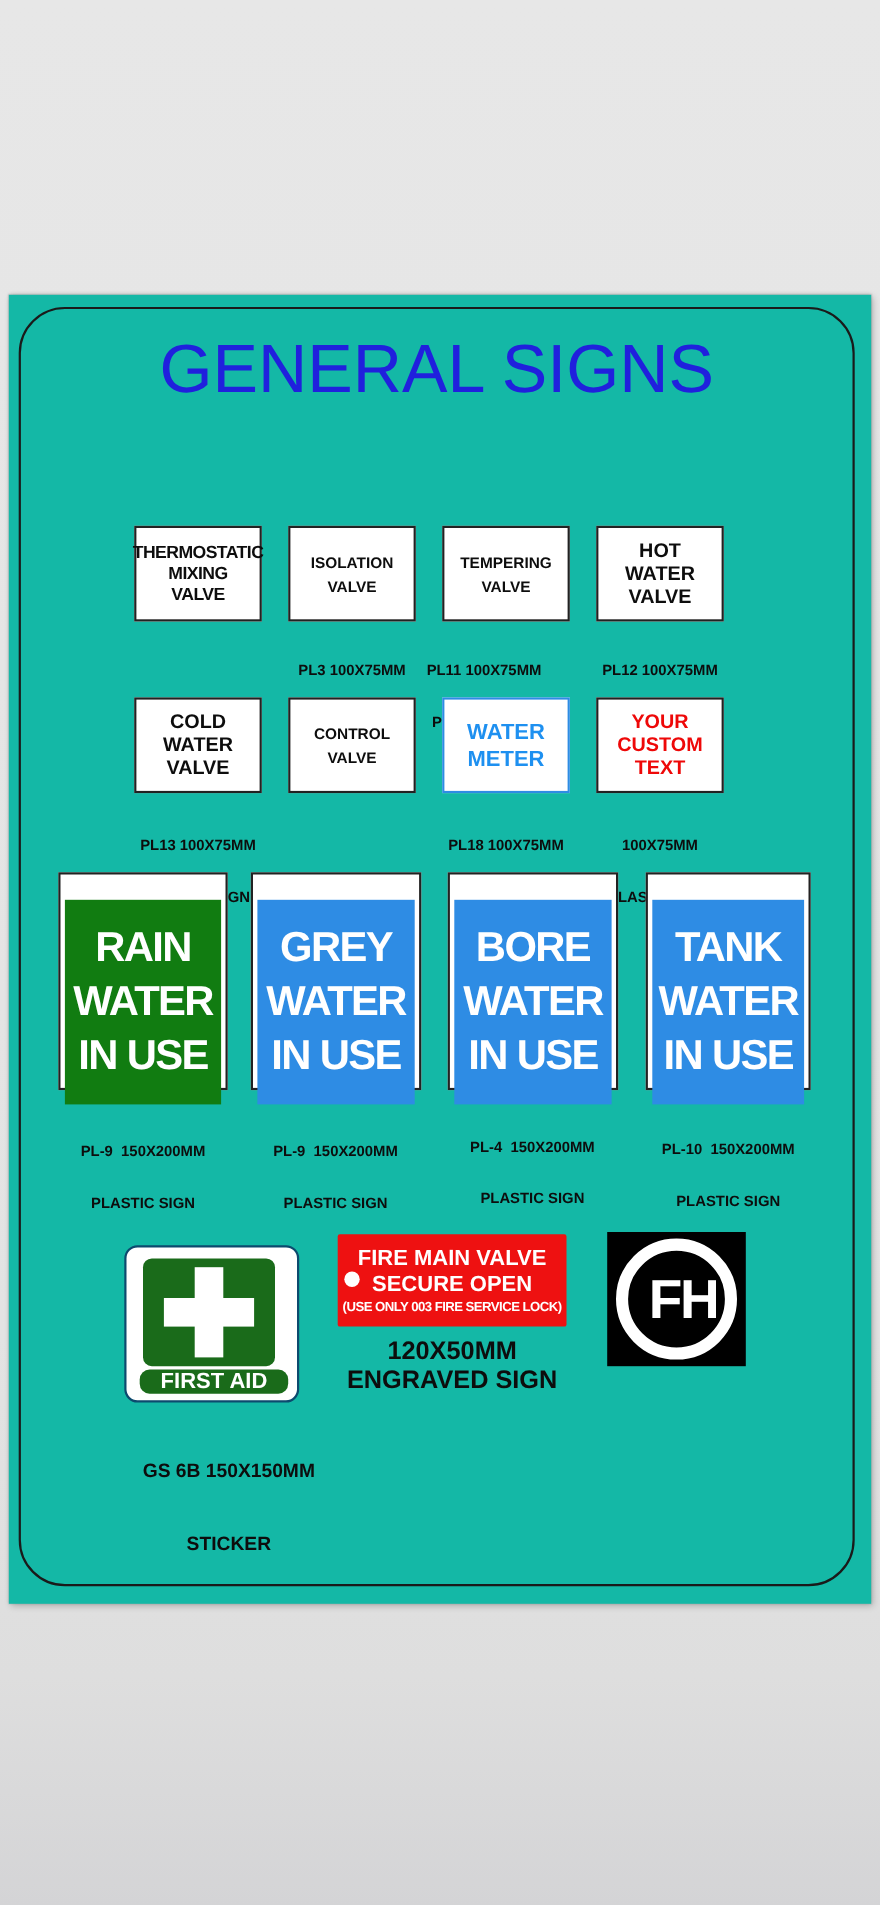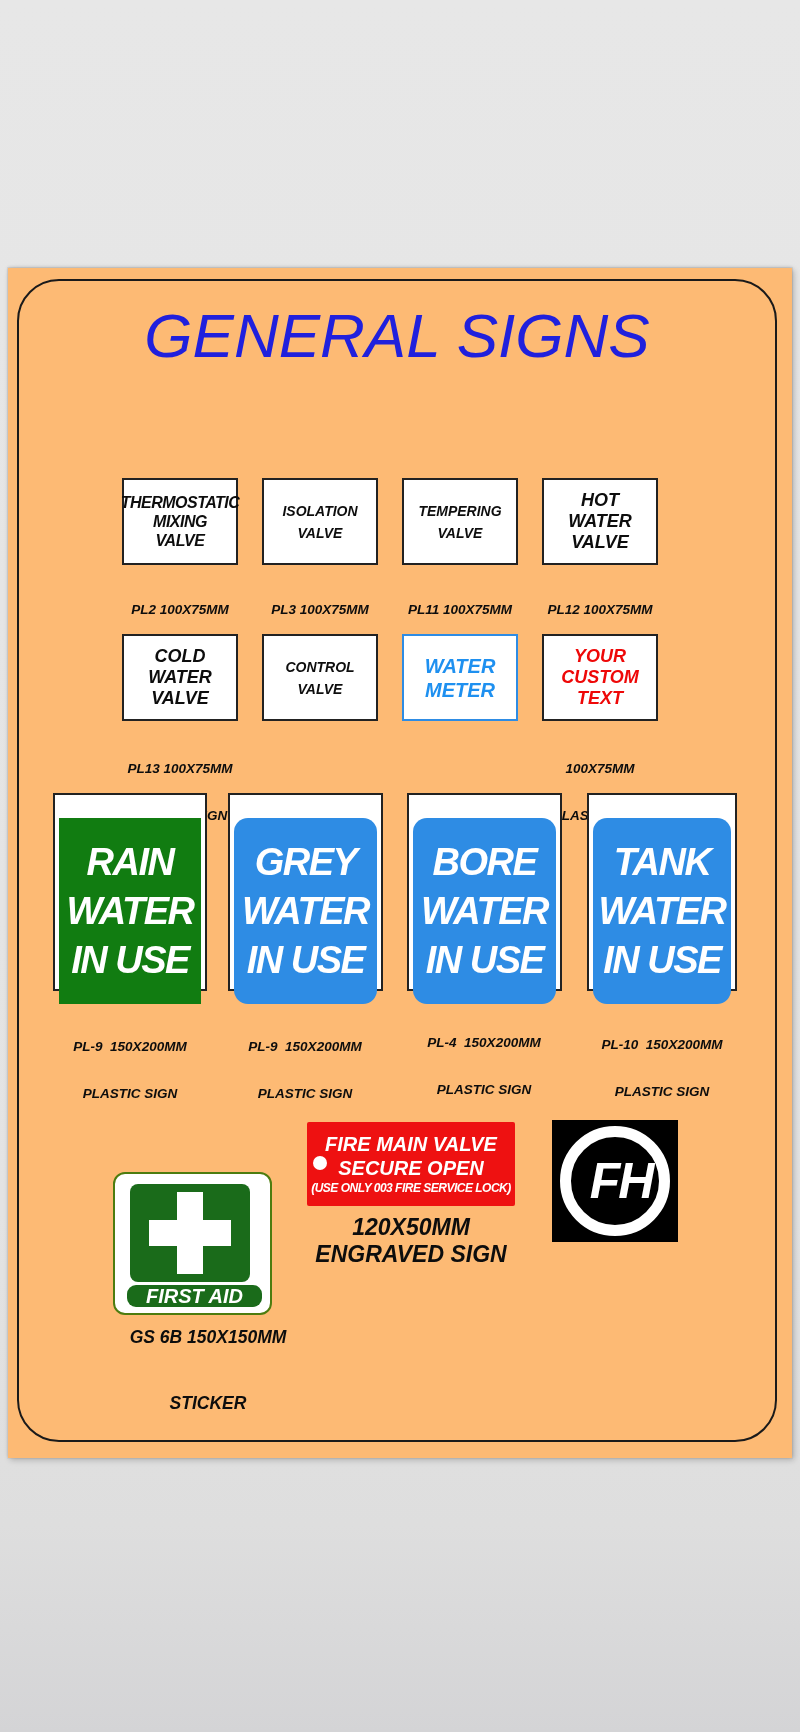--- a/index.html
+++ b/index.html
@@ -2,23 +2,22 @@
 <html><head>
 <meta charset="utf-8">
 <style>
   html,body{margin:0;padding:0;}
   body{
     width:800px;height:1732px;overflow:hidden;
     background:linear-gradient(180deg,#e7e7e7 0%,#e3e3e3 70%,#dedede 88%,#d4d4d6 100%);
     font-family:"Liberation Sans","DejaVu Sans",sans-serif;
   }
   .page{
-    position:absolute;left:8px;top:268px;width:784px;height:1190px;background:#fdba74;
+    position:absolute;left:8px;top:268px;width:784px;height:1190px;background:#14b8a6;
     box-shadow:0 -1px 3px rgba(0,0,0,.12),2px 2px 6px rgba(0,0,0,.22),0 0 0 1px #d9d9d9;
-    font-style:italic;
   }
   .page-border{
     position:absolute;left:9px;top:11px;width:760px;height:1163px;
     border:2px solid #1a1a1a;border-radius:42px;box-sizing:border-box;
   }
   .title{
     position:absolute;left:9px;top:36px;width:760px;text-align:center;
     font-size:62px;line-height:64px;color:#2020dd;font-weight:normal;
   }
   .sign-small{
@@ -41,25 +40,25 @@
   .sign-large{
     position:absolute;width:154px;height:198px;box-sizing:border-box;background:#fff;
     border:2px solid #222;padding:4px;
   }
   .sign-large .fill{
     width:100%;height:100%;display:flex;flex-direction:column;align-items:center;justify-content:center;
     text-align:center;color:#fff;font-weight:bold;font-size:38px;line-height:49px;letter-spacing:-1.5px;margin-top:19px;
   }
   .fill span{display:block;white-space:pre;}
   .g-fill{background:#117c11;}
-  .b-fill{background:#2e8ce4;border-radius:14px;}
+  .b-fill{background:#2e8ce4;}
   
   .sticker{
-    position:absolute;left:105px;top:904px;width:159px;height:143px;box-sizing:border-box;
-    background:#fff;border:2px solid #4d7c0f;border-radius:12px;
+    position:absolute;left:105px;top:864px;width:159px;height:143px;box-sizing:border-box;
+    background:#fff;border:2px solid #0c4a6e;border-radius:12px;
   }
   .fa-square{position:absolute;left:15px;top:10px;width:120px;height:98px;background:#1a6b1a;border-radius:8px;}
   .fa-cross-v{position:absolute;left:47px;top:8px;width:26px;height:82px;background:#fff;}
   .fa-cross-h{position:absolute;left:19px;top:36px;width:82px;height:26px;background:#fff;}
   .fa-pill{
     position:absolute;left:12px;top:111px;width:135px;height:22px;background:#1a6b1a;border-radius:9px;
     display:flex;align-items:center;justify-content:center;color:#fff;font-weight:bold;font-size:20px;
   }
   
   .fire-tag{
@@ -102,29 +101,25 @@
   <div class="sign-small t19" style="left:394px;top:210px">
     <span>TEMPERING</span>
     <span>VALVE</span>
   </div>
   <div class="sign-small t18" style="left:534px;top:210px">
     <span>HOT</span>
     <span>WATER</span>
     <span>VALVE</span>
   </div>
 
-  <div class="cap" style="left:172px;top:303px">
-    <span>PL2 100X75MM</span>
-    <span>PLASTIC SIGN</span>
-  </div>
   <div class="cap" style="left:312px;top:303px">
     <span>PL3 100X75MM</span>
     <span>PLASTIC SIGN</span>
   </div>
-  <div class="cap" style="left:452px;top:303px">
+  <div class="cap" style="left:432px;top:303px">
     <span>PL11 100X75MM</span>
     <span>PLASTIC SIGN</span>
   </div>
   <div class="cap" style="left:592px;top:303px">
     <span>PL12 100X75MM</span>
     <span>PLASTIC SIGN</span>
   </div>
 
   <div class="sign-small t18" style="left:114px;top:366px">
     <span>COLD</span>
@@ -140,20 +135,24 @@
     <span>METER</span>
   </div>
   <div class="sign-small t18 custom" style="left:534px;top:366px">
     <span>YOUR</span>
     <span>CUSTOM</span>
     <span>TEXT</span>
   </div>
 
   <div class="cap" style="left:172px;top:462px">
     <span>PL13 100X75MM</span>
+    <span>PLASTIC SIGN</span>
+  </div>
+  <div class="cap" style="left:452px;top:462px">
+    <span>PL18 100X75MM</span>
     <span>PLASTIC SIGN</span>
   </div>
   <div class="cap" style="left:592px;top:462px">
     <span>100X75MM</span>
     <span>PLASTIC SIGN</span>
   </div>
 
   <div class="sign-large" style="left:45px;top:525px">
     <div class="fill g-fill">
       <span>RAIN</span>

